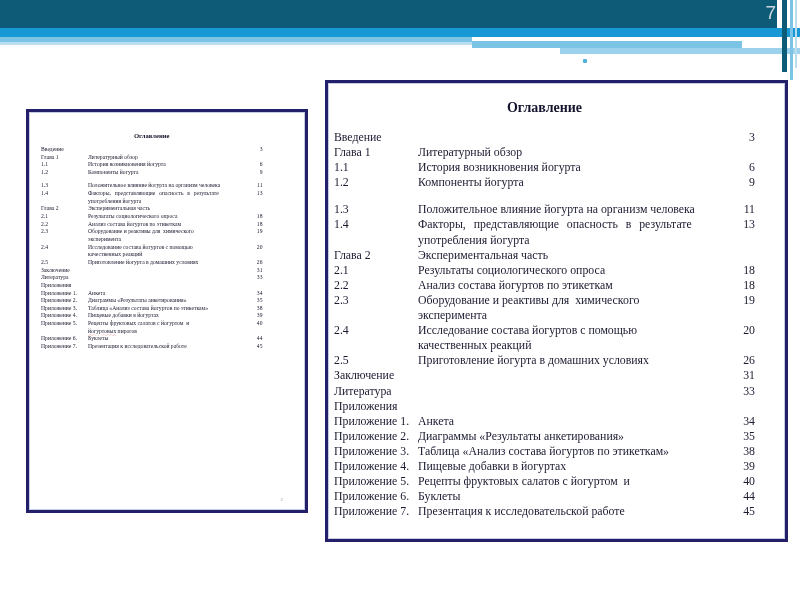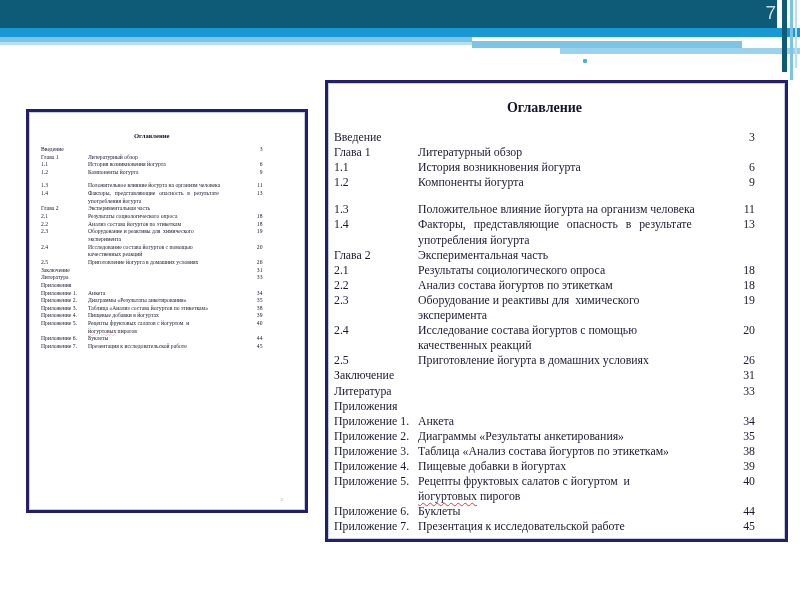--- a/index.html
+++ b/index.html
@@ -370,21 +370,20 @@
           <span class="toc-label">Приложение 4.</span>
           <span class="toc-text">
             <div class="toc-line">Пищевые добавки в йогуртах</div>
           </span>
           <span class="toc-page">39</span>
         </div>
         <div class="toc-row">
           <span class="toc-label">Приложение 5.</span>
           <span class="toc-text">
             <div class="toc-line">Рецепты фруктовых салатов с йогуртом  и</div>
-            <div class="toc-line"><span class="squiggle">йогуртовых</span> пирогов</div>
           </span>
           <span class="toc-page">40</span>
         </div>
         <div class="toc-row">
           <span class="toc-label">Приложение 6.</span>
           <span class="toc-text">
             <div class="toc-line">Буклеты</div>
           </span>
           <span class="toc-page">44</span>
         </div>

